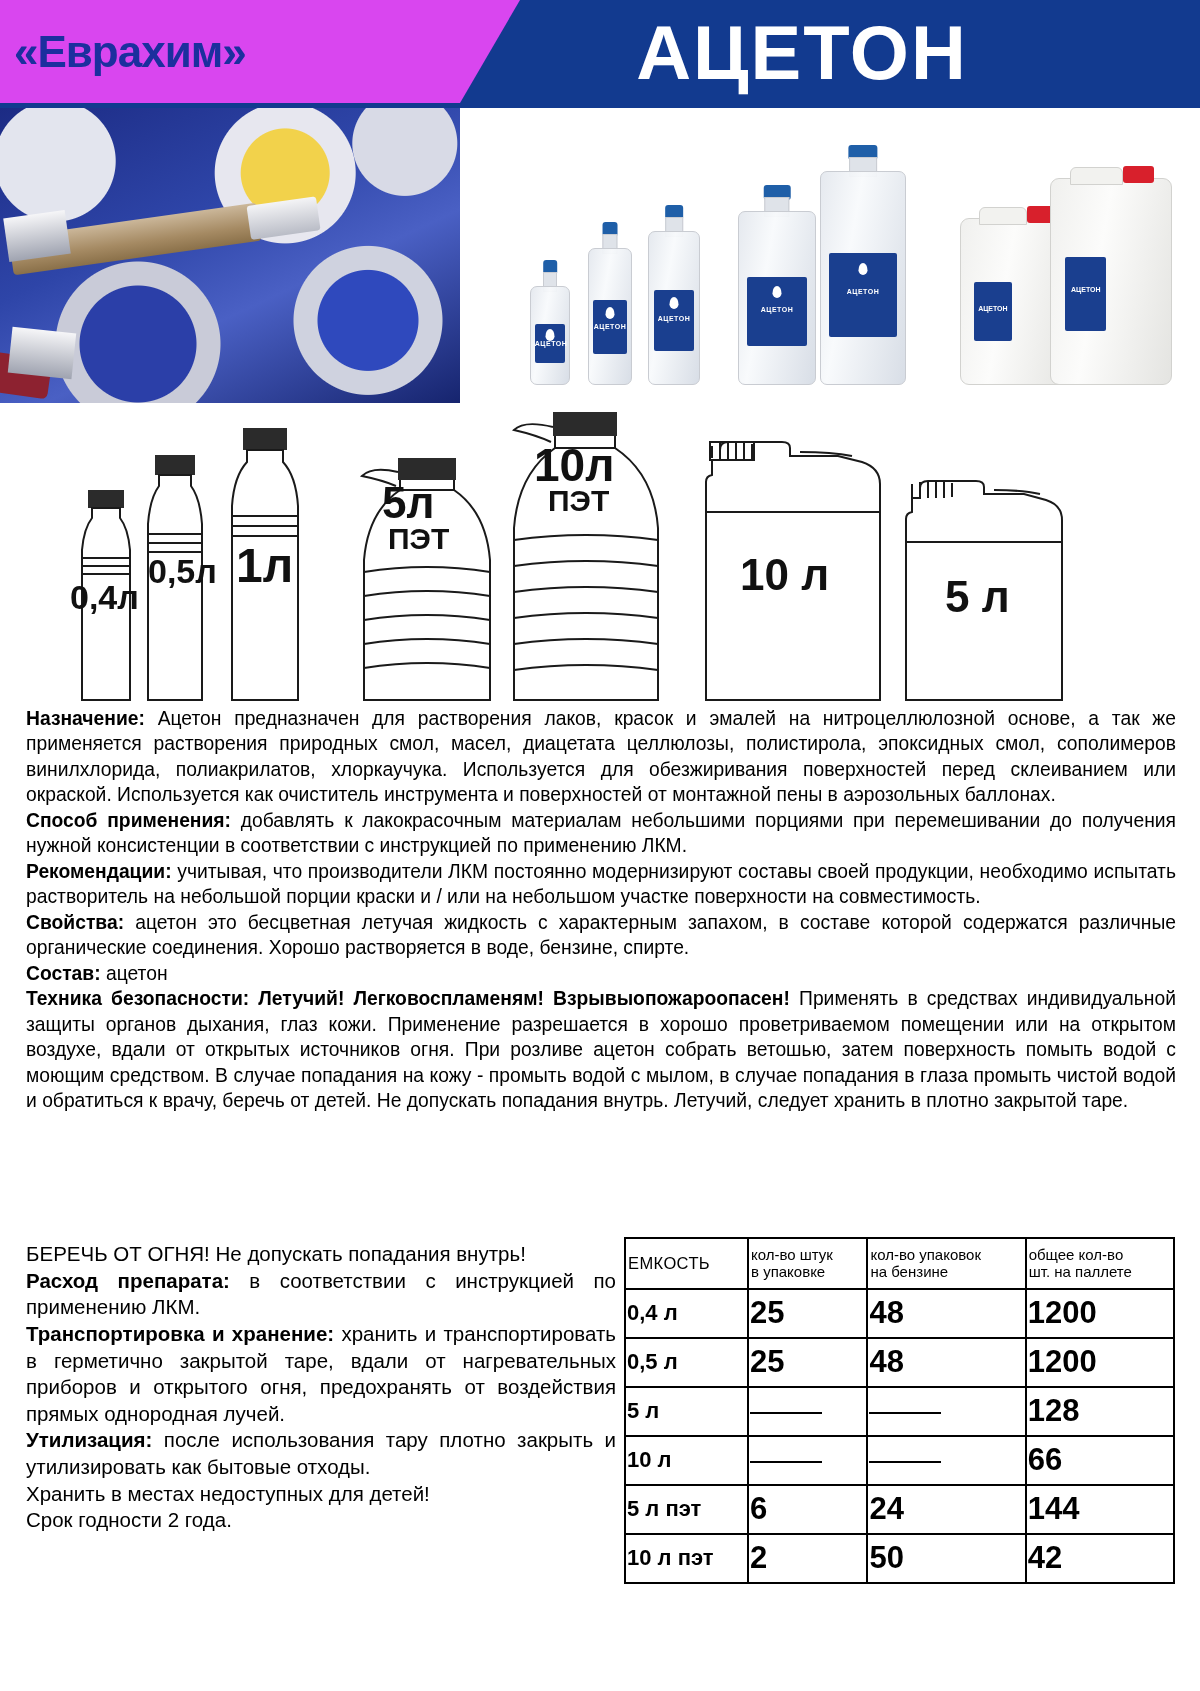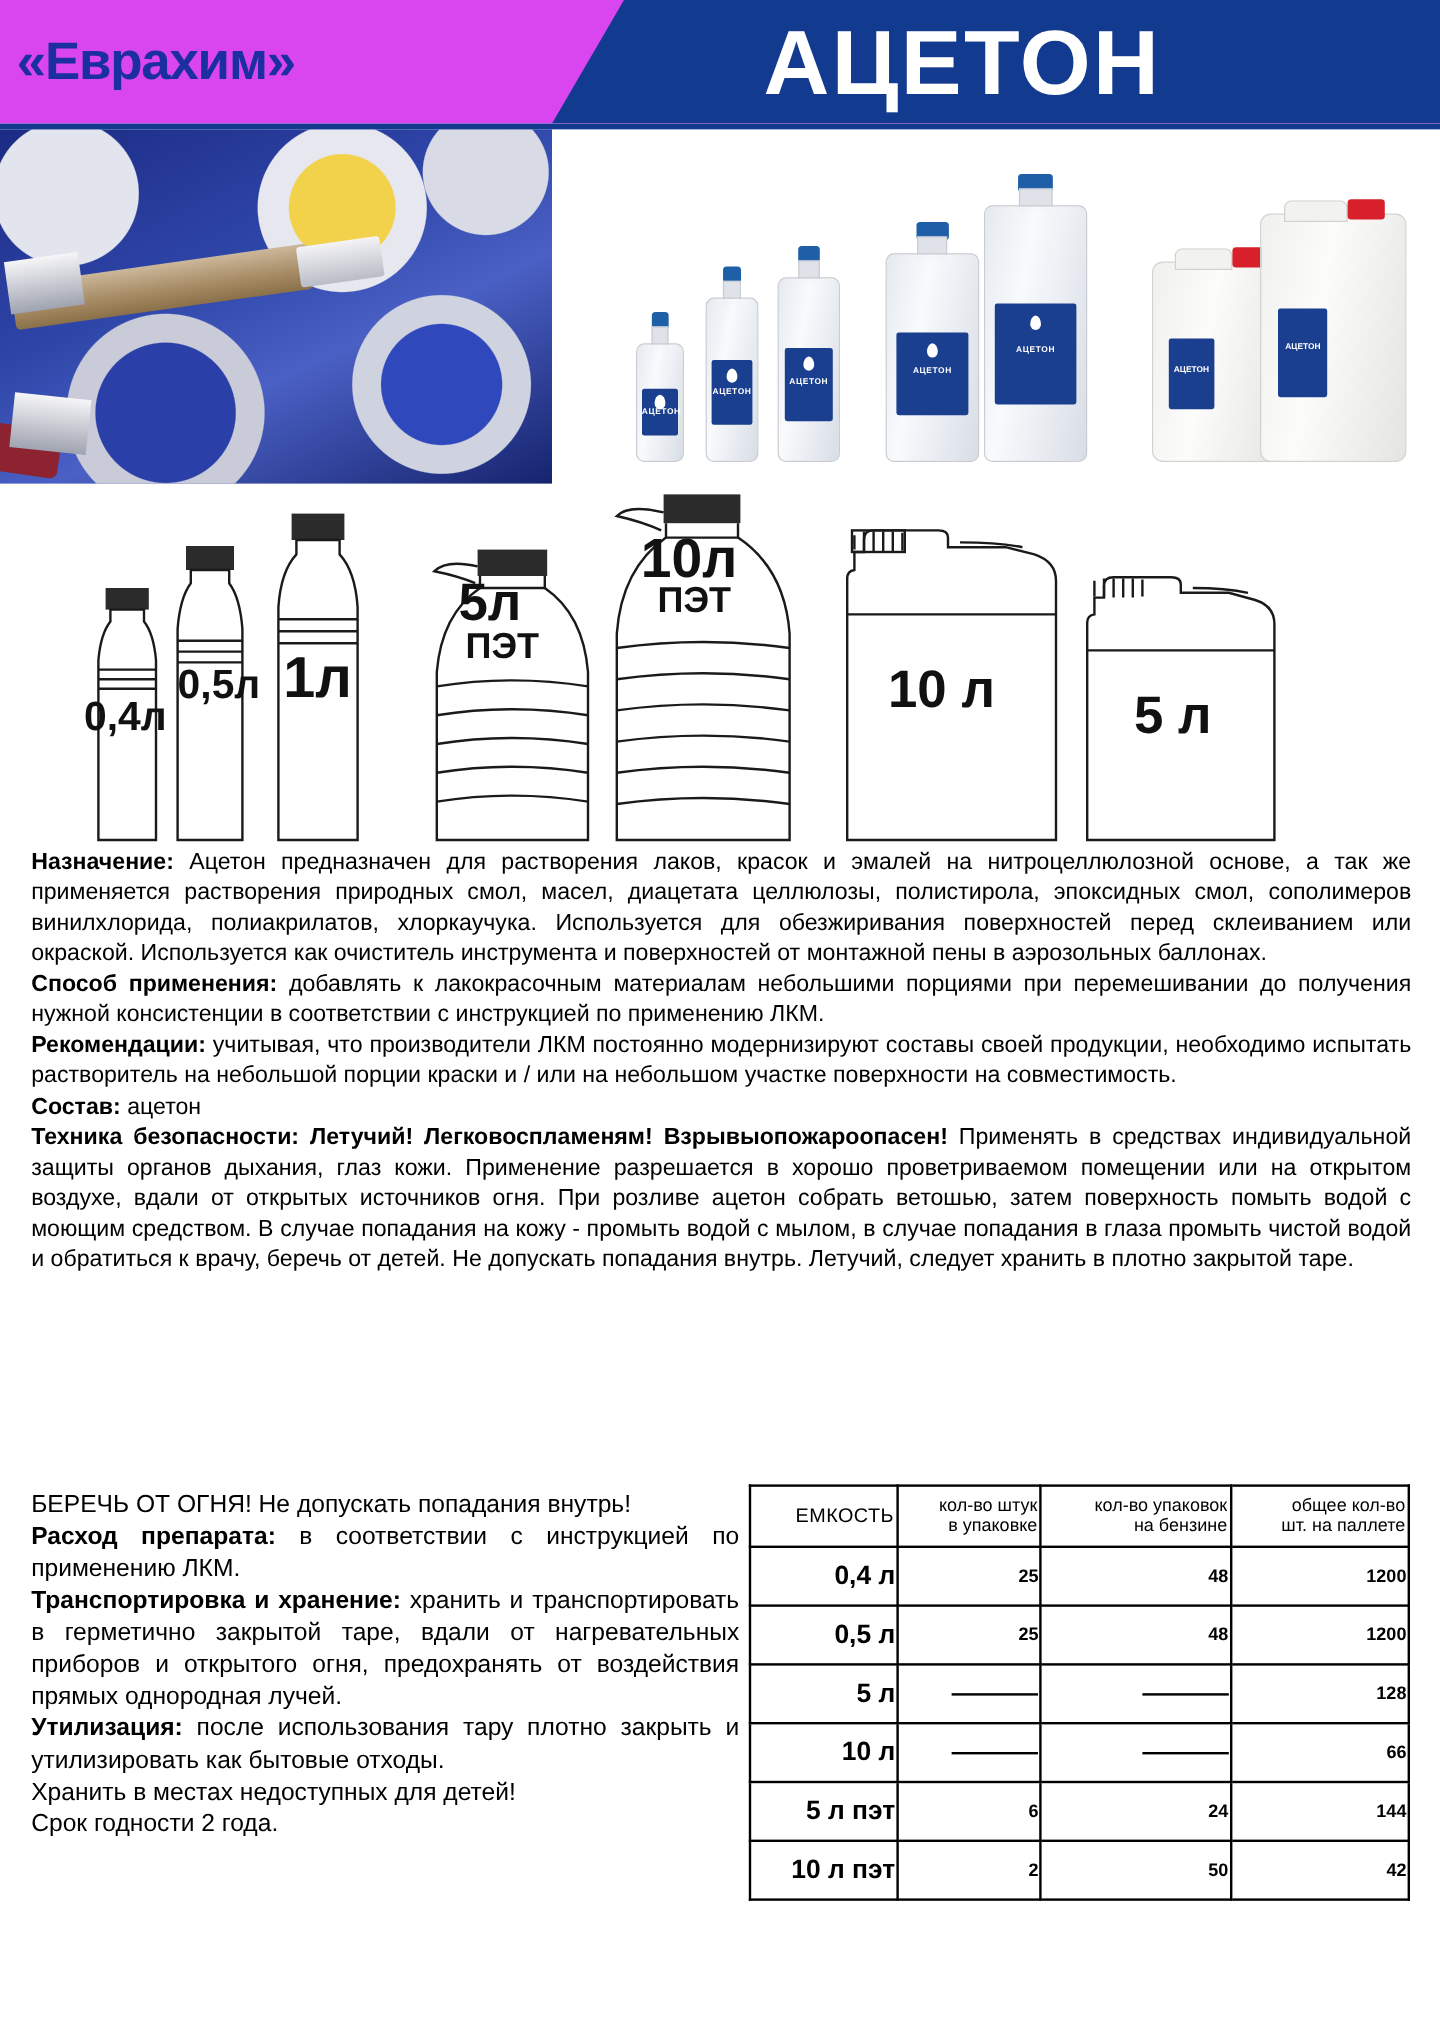--- a/index.html
+++ b/index.html
@@ -69,24 +69,24 @@
 
   
   .bottom-left{position:absolute;top:1241px;left:26px;width:590px;font-size:20.5px;line-height:1.30;
      text-align:justify;font-family:"Liberation Sans",sans-serif;}
   .bottom-left p{margin:0;}
   .bottom-left b{font-weight:700;}
 
   
   .pack-table{position:absolute;top:1237px;left:624px;width:551px;border-collapse:collapse;
      font-family:"Liberation Sans",sans-serif;}
-  .pack-table th,.pack-table td{border:2px solid #000;text-align:right;vertical-align:middle;}
+  .pack-table th,.pack-table td{border:2px solid #000;text-align:left;vertical-align:middle;}
   .pack-table th{font-size:15px;font-weight:400;line-height:1.15;padding:7px 2px;}
   .pack-table th.cap{font-size:16.5px;letter-spacing:.4px;}
-  .pack-table td{font-size:15px;font-weight:700;height:45px;}
+  .pack-table td{font-size:31px;font-weight:700;height:45px;}
   .pack-table td.size{font-size:22px;}
   .dash{display:inline-block;width:72px;height:2px;background:#000;vertical-align:middle;}
 </style>
 </head>
 <body>
 
 <div class="header">
   <div class="header-blue"></div>
   <div class="logo">
     <span class="logo-text">«Еврахим»</span>
@@ -245,20 +245,23 @@
 
 <div class="body-text">
   <p>
     <b>Назначение:</b><span> Ацетон   предназначен для растворения  лаков, красок и эмалей на нитроцеллюлозной основе, а так же применяется   растворения природных смол, масел, диацетата целлюлозы, полистирола, эпоксидных смол, сополимеров винилхлорида, полиакрилатов, хлоркаучука. Используется для обезжиривания поверхностей перед склеиванием или окраской.  Используется как очиститель инструмента и поверхностей от монтажной пены в аэрозольных баллонах.</span>
   </p>
   <p>
     <b>Способ применения:</b><span> добавлять к лакокрасочным материалам  небольшими порциями при перемешивании до получения нужной консистенции в соответствии с инструкцией по применению ЛКМ.</span>
   </p>
   <p>
     <b>Рекомендации:</b><span>  учитывая,  что производители  ЛКМ  постоянно  модернизируют составы своей   продукции, необходимо испытать  растворитель  на  небольшой порции  краски и / или  на небольшом участке поверхности на совместимость.</span>
+  </p>
+  <p>
+    <b>Свойства:</b><span> ацетон это бесцветная летучая жидкость  с  характерным  запахом, в составе которой содержатся различные органические соединения. Хорошо растворяется в воде, бензине,  спирте.</span>
   </p>
   <p>
     <b>Состав:</b><span> ацетон</span>
   </p>
   <p>
     <b>Техника безопасности:</b><b> Летучий!  Легковоспламеням!  Взрывыопожароопасен!</b><span>  Применять в средствах индивидуальной защиты органов дыхания, глаз кожи.  Применение разрешается  в хорошо проветриваемом помещении или на открытом воздухе,  вдали от открытых источников огня.  При розливе ацетон  собрать ветошью, затем поверхность помыть водой с моющим средством. В случае попадания на кожу - промыть водой с мылом, в случае попадания в глаза промыть чистой  водой и обратиться к врачу, беречь от детей.  Не допускать попадания внутрь.  Летучий, следует хранить в плотно закрытой таре.</span>
   </p>
 </div>
 
 <div class="bottom-left">

